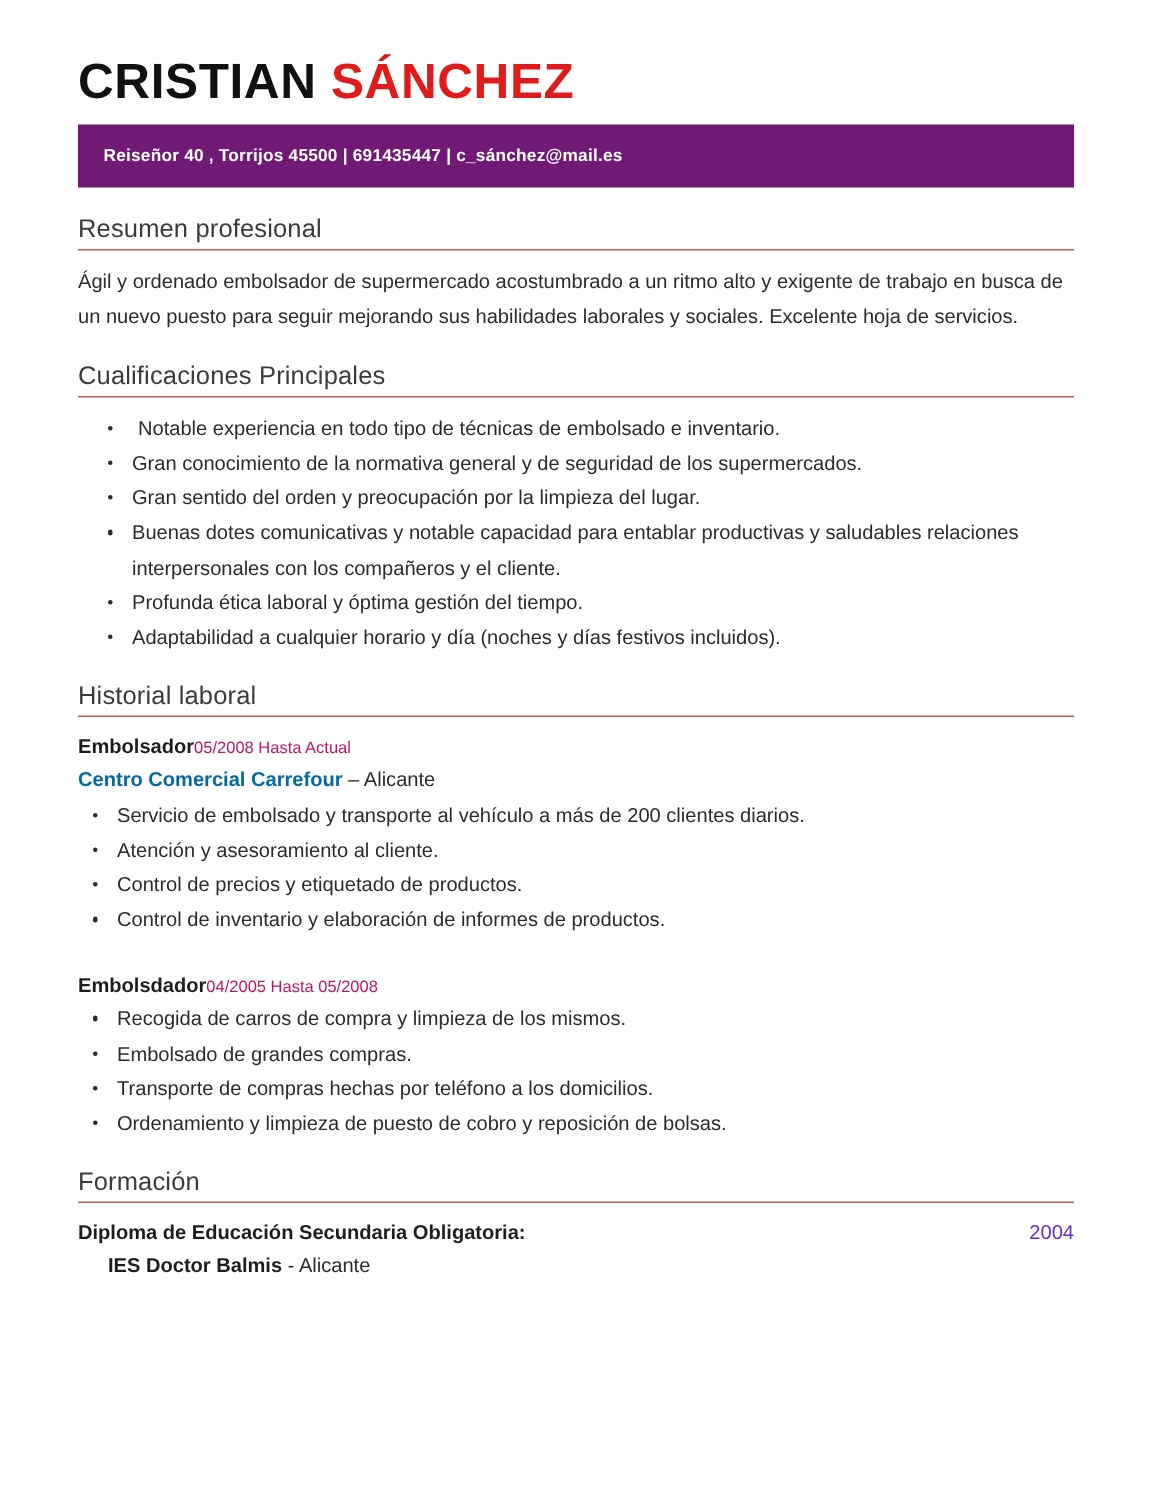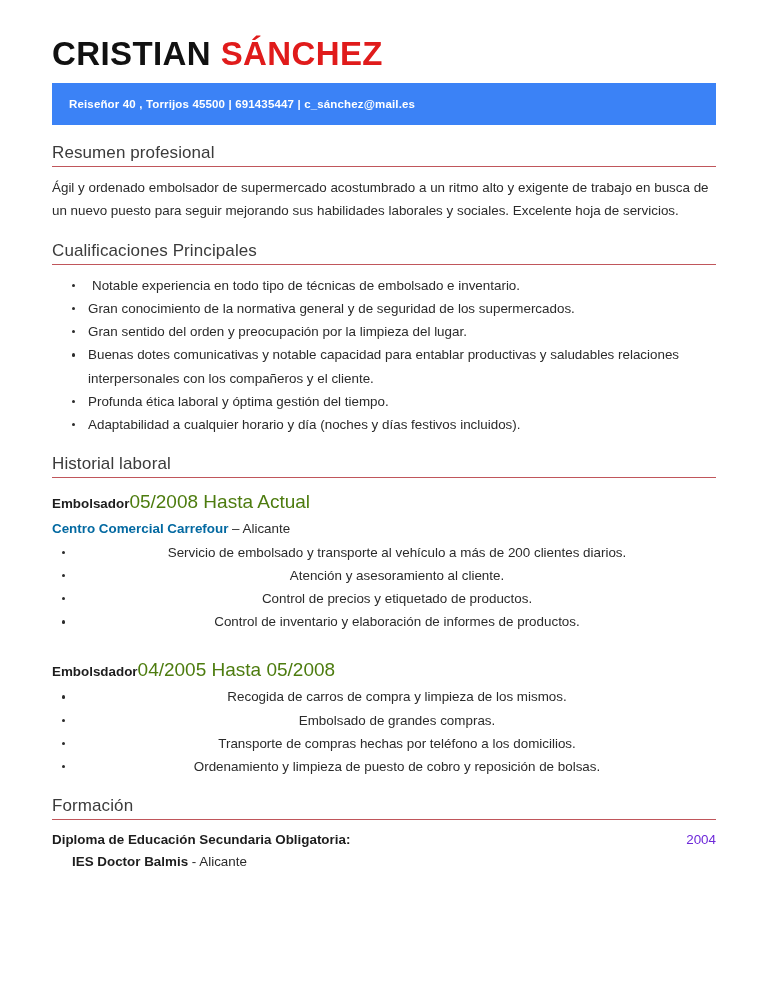--- a/index.html
+++ b/index.html
@@ -34,21 +34,21 @@
     letter-spacing: 0.4px;
     line-height: 1.12;
     color: #111111;
     white-space: nowrap;
   }
   .name .last {
     color: #e01b1b;
   }
 
   .contact-bar {
-    background: #3b82f6;
+    background: #701a75;
     height: 42px;
     margin-right: 0;
     display: flex;
     align-items: center;
     padding-left: 17px;
     box-sizing: border-box;
   }
   .contact-text {
     color: #ffffff;
     font-size: 11.5px;
@@ -130,38 +130,37 @@
     justify-content: flex-start;
     align-items: baseline;
   }
   .job-title {
     font-size: 13.4px;
     font-weight: bold;
     color: #1d1d1d;
     line-height: 1.62;
   }
   .job-date {
-    font-size: 19px;
-    color: #4d7c0f;
+    font-size: 11px;
+    color: #be185d;
     line-height: 1.62;
     white-space: nowrap;
   }
   .job-company {
     font-size: 13.4px;
     line-height: 1.62;
     color: #2b2b2b;
     margin-bottom: 1px;
   }
   .job-company .org {
     font-weight: bold;
     color: #0369a1;
   }
   .job-bullets {
     margin-top: 1px;
-    text-align: center;
   }
   .job-bullets li {
     padding-left: 30px;
   }
   .job-bullets li::before {
     left: 18px;
   }
 
   
   .edu-row {

